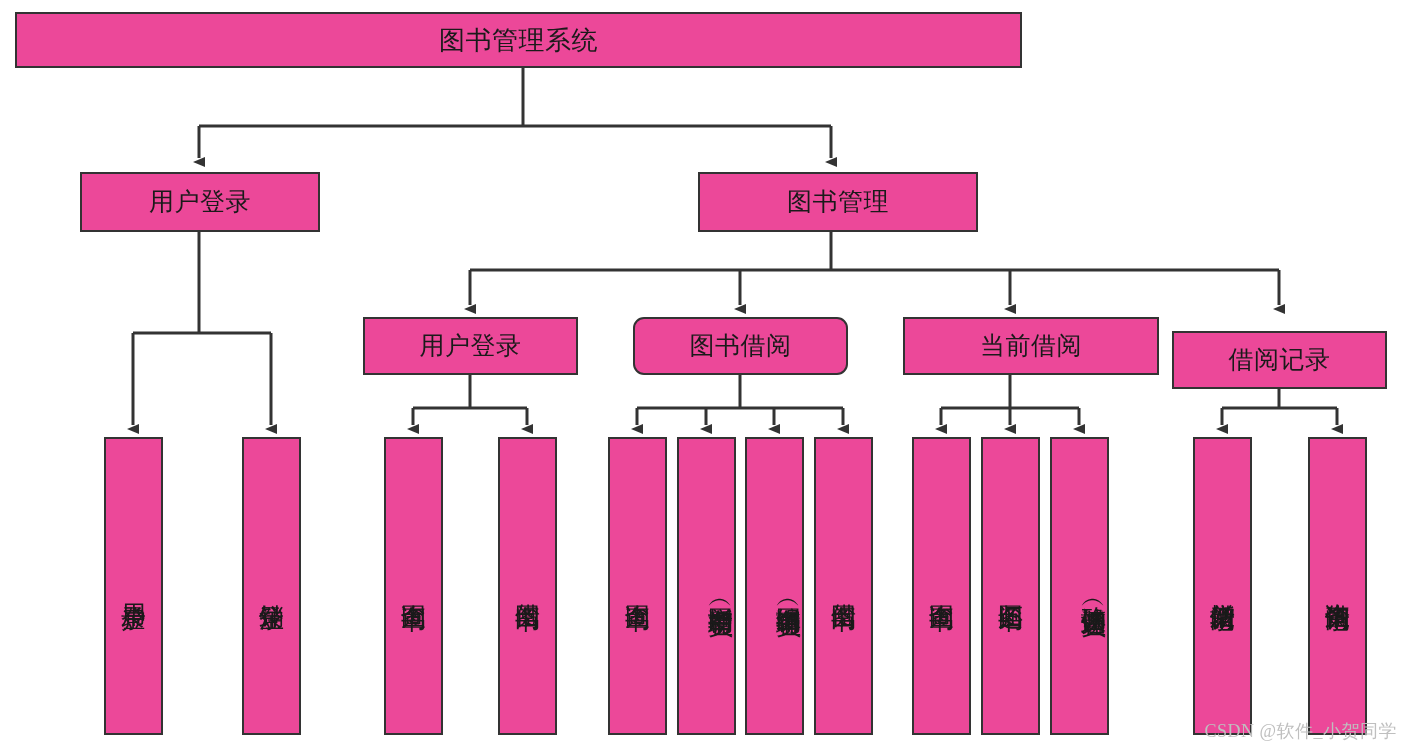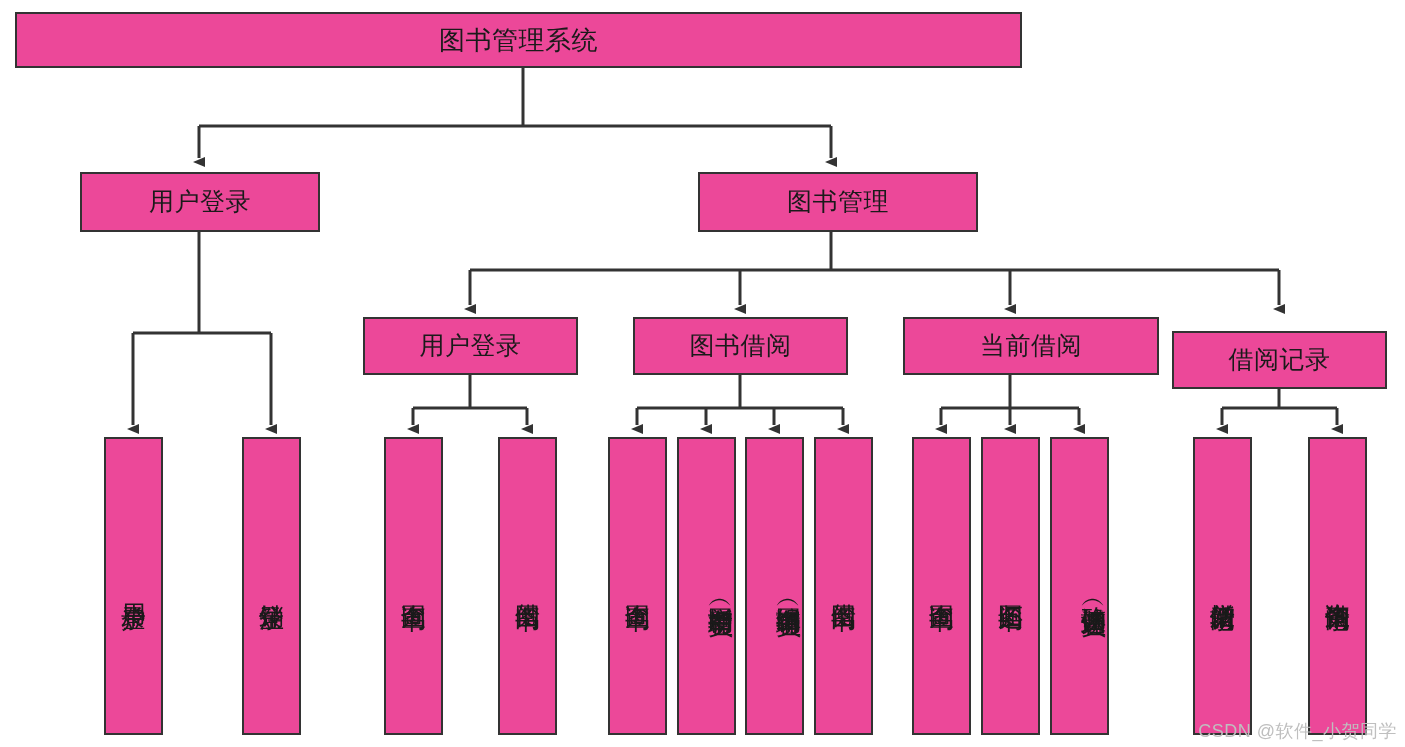--- a/index.html
+++ b/index.html
@@ -63,21 +63,21 @@
   }
   .watermark {
     position: absolute;
     right: 8px;
     bottom: 4px;
     font-size: 18px;
     color: #bfbfbf;
     letter-spacing: 0.5px;
     white-space: nowrap;
     z-index: 3;
-    font-family: Liberation Sans, sans-serif;
+    font-family: Liberation Serif, serif;
     margin-top: 20px;
   }
 </style>
 </head>
 <body>
 
 <div id="diagram-root">
 
   <svg id="edge-layer" viewBox="0 0 1405 747" width="1405" height="747" xmlns="http://www.w3.org/2000/svg">
     <defs>
@@ -136,21 +136,21 @@
   <div class="node node-h" style="left:80px; top:172px; width:240px; height:60px;">
     <span>用户登录</span>
   </div>
   <div class="node node-h" style="left:698px; top:172px; width:280px; height:60px;">
     <span>图书管理</span>
   </div>
 
   <div class="node node-h" style="left:363px; top:317px; width:215px; height:58px;">
     <span>用户登录</span>
   </div>
-  <div class="node node-h" style="left:633px; top:317px; width:215px; height:58px;">
+  <div class="node node-h" style="left:633px; top:317px; width:215px; height:58px;border-radius:11px;">
     <span>图书借阅</span>
   </div>
   <div class="node node-h" style="left:903px; top:317px; width:256px; height:58px;">
     <span>当前借阅</span>
   </div>
   <div class="node node-h" style="left:1172px; top:331px; width:215px; height:58px;">
     <span>借阅记录</span>
   </div>
 
   <div class="node node-leaf leaf-mid" style="left:104px; top:437px; width:59px; height:298px;">

